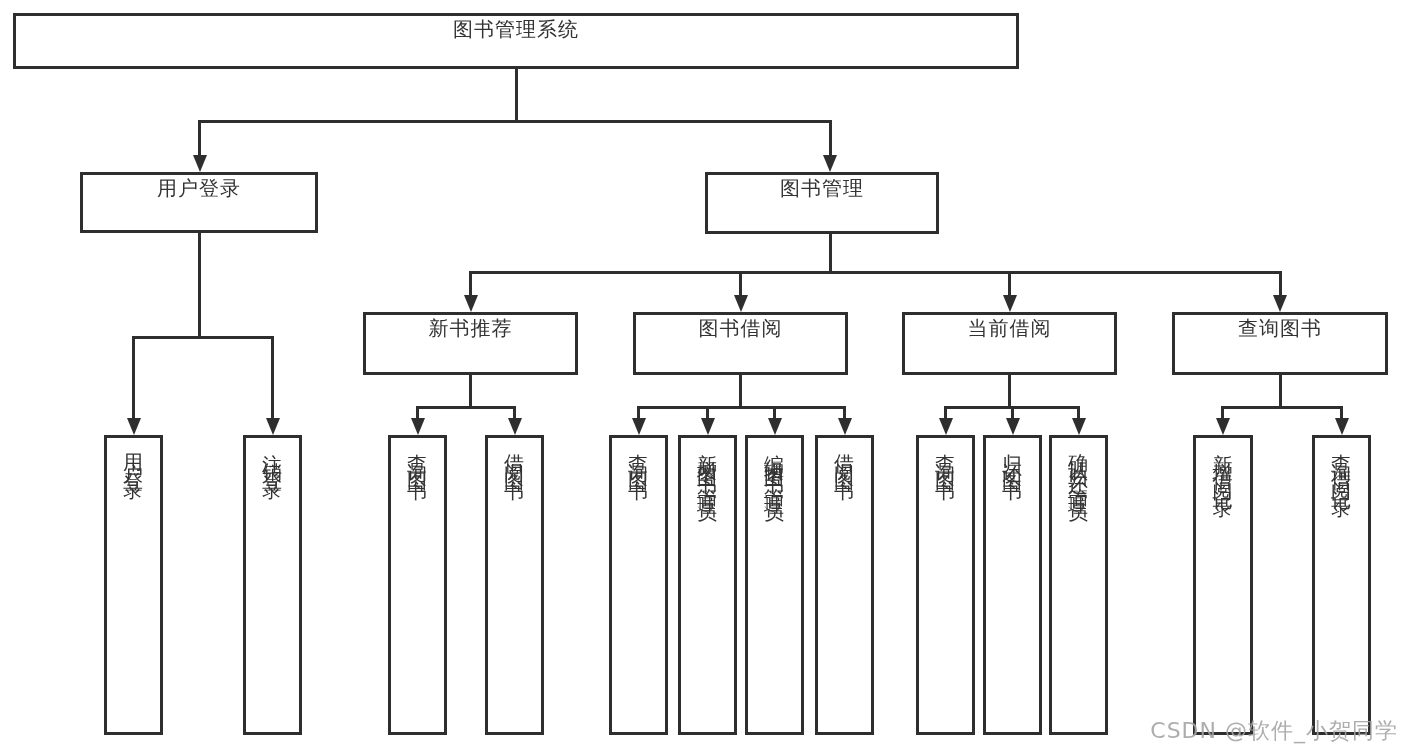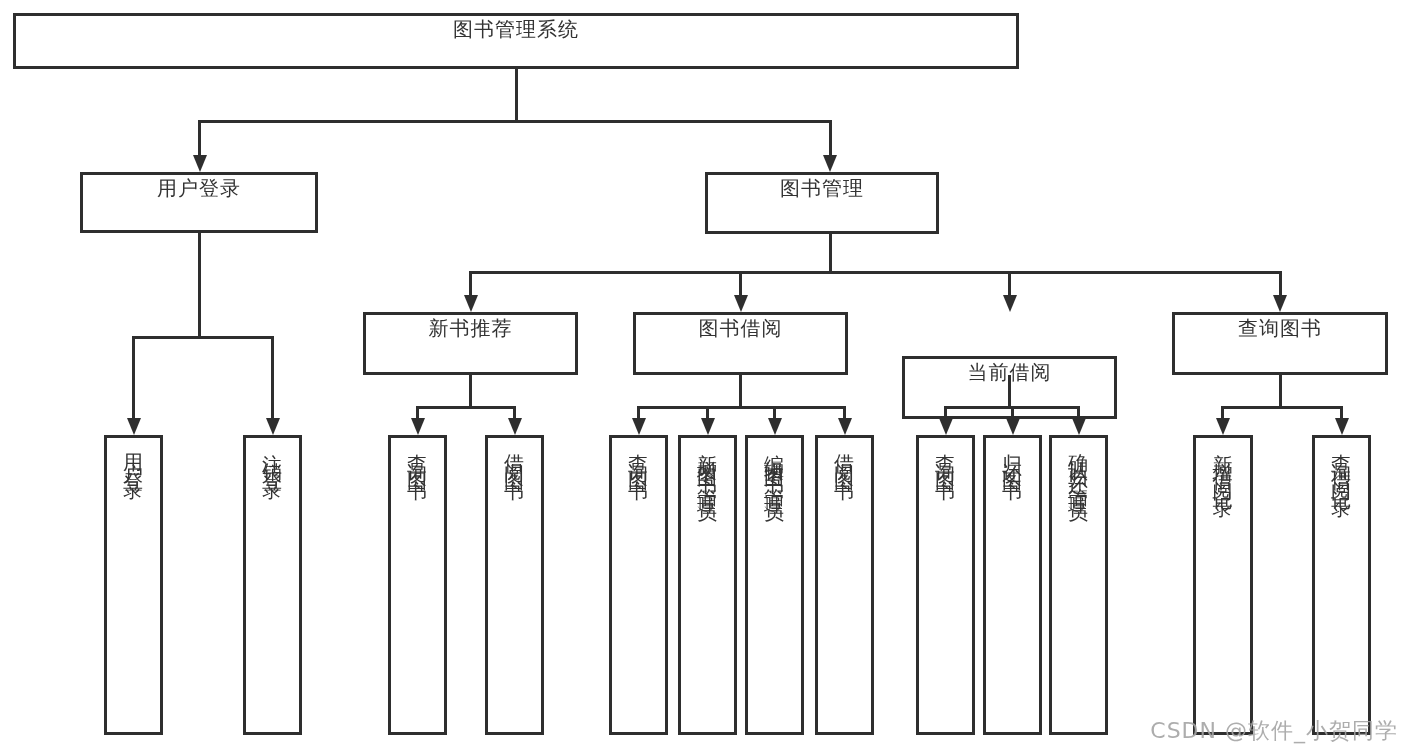--- a/index.html
+++ b/index.html
@@ -97,21 +97,21 @@
   <div class="arrow" style="left:1002.5px; top:295px;"></div>
   <div class="line" style="left:1278.5px; top:271px; width:3px; height:27px;"></div>
   <div class="arrow" style="left:1273px; top:295px;"></div>
 
   <div class="box" style="left:363px; top:312px; width:215px; height:63px;">
     <span class="h-label">新书推荐</span>
   </div>
   <div class="box" style="left:633px; top:312px; width:215px; height:63px;">
     <span class="h-label">图书借阅</span>
   </div>
-  <div class="box" style="left:902px; top:312px; width:215px; height:63px;margin-top:44px;">
+  <div class="box" style="left:902px; top:312px; width:215px; height:63px;">
     <span class="h-label">当前借阅</span>
   </div>
   <div class="box" style="left:1172px; top:312px; width:216px; height:63px;">
     <span class="h-label">查询图书</span>
   </div>
 
   <div class="line" style="left:469px; top:375px; width:3px; height:32px;"></div>
   <div class="line" style="left:416px; top:406px; width:100px; height:3px;"></div>
   <div class="line" style="left:416px; top:406px; width:3px; height:14px;"></div>
   <div class="arrow" style="left:410.5px; top:418px;"></div>

